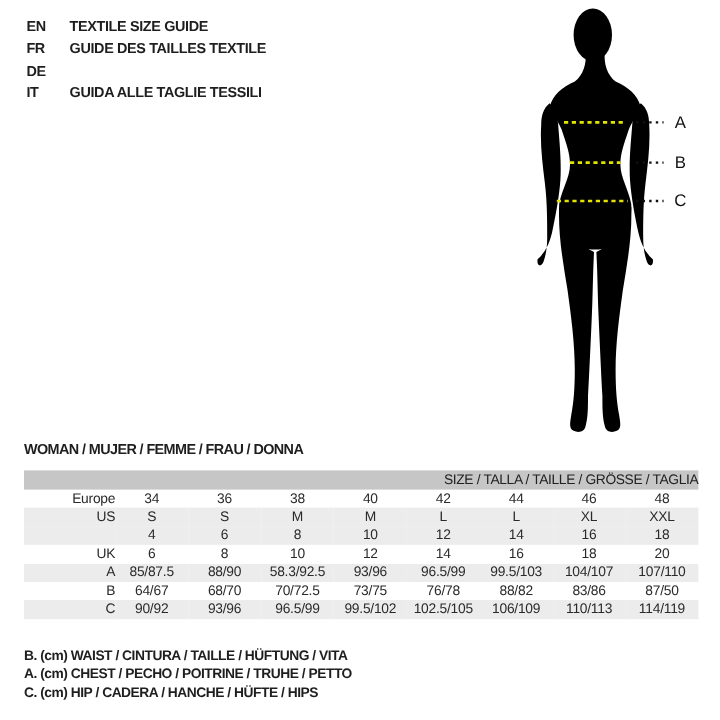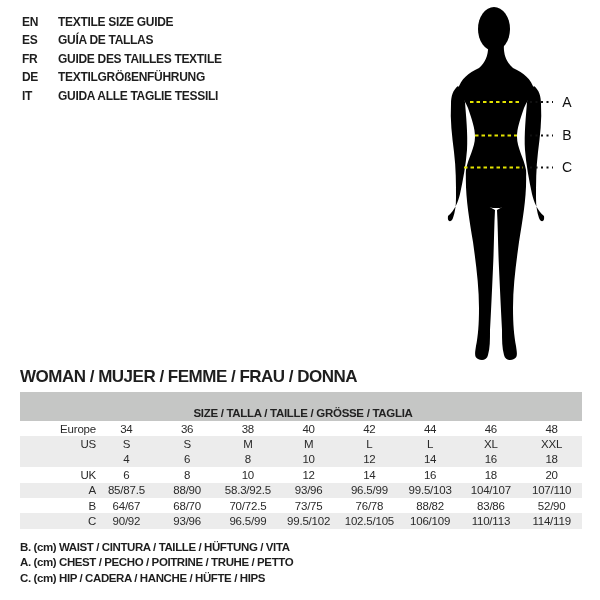--- a/index.html
+++ b/index.html
@@ -21,59 +21,54 @@
 
   
   .figure-area { position: absolute; left: 420px; top: 0; width: 180px; height: 380px; }
   .figure-area svg { display: block; width: 180px; height: 380px; }
   .marker-label {
     position: absolute; left: 138px; width: 18px; text-align: center;
     font-size: 14px; line-height: 16px; color: #111;
   }
 
   
-  .section-title { position: absolute; left: 20px; top: 367px; font-size: 17px; font-weight: bold; letter-spacing: -0.5px; }
+  .section-title { position: absolute; left: 20px; top: 367px; font-size: 12px; font-weight: bold; letter-spacing: -0.5px; }
 
   
   .table-wrap { position: absolute; left: 20px; top: 392px; width: 562px; }
   table { width: 100%; border-collapse: collapse; table-layout: fixed; }
   th.size-head {
     background: var(--header-bg, #c5c6c5);
-    font-weight: bold; font-size: 11.5px; letter-spacing: -0.3px;
-    text-align: center; padding: 15px 0 2px 4px; height: 16px; color: #222;
+    font-weight: normal; font-size: 11.5px; letter-spacing: -0.3px;
+    text-align: right; padding: 2px 0 2px 4px; height: 16px; color: #222;
   }
   td { height: 15.4px; text-align: center; font-size: 11.5px; letter-spacing: -0.2px; vertical-align: middle; color: #2a2a2a; }
   td.row-label { text-align: right; padding-left: 4px; width: 76px; }
   tr.shaded { background: var(--shaded-bg, #ececec); }
 
   
   .measure-legend { position: absolute; left: 20px; top: 540px; }
   .legend-line { font-size: 11.5px; font-weight: bold; line-height: 15.4px; letter-spacing: -0.4px; }
 </style>
 </head>
 <body>
 
 <div class="stage" style="--header-bg: #c5c6c5; --shaded-bg: #ececec; --ink: #1e1e1e; --dash-yellow: #e3e300; --silhouette: #000000;">
 
   <div class="lang-block">
       <div class="lang-row">
         <span class="lang-code">EN</span>
         <span class="lang-label">TEXTILE SIZE GUIDE</span>
       </div>
       <div class="lang-row">
-        <span class="lang-code">ES</span>
-        <span class="lang-label">GUÍA DE TALLAS</span>
-      </div>
-      <div class="lang-row">
         <span class="lang-code">FR</span>
         <span class="lang-label">GUIDE DES TAILLES TEXTILE</span>
       </div>
       <div class="lang-row">
         <span class="lang-code">DE</span>
-        <span class="lang-label">TEXTILGRÖßENFÜHRUNG</span>
       </div>
       <div class="lang-row">
         <span class="lang-code">IT</span>
         <span class="lang-label">GUIDA ALLE TAGLIE TESSILI</span>
       </div>
     </div>
 
   <div class="figure-area">
     <svg viewBox="0 0 180 380">
       <g fill="var(--silhouette, #000)" stroke="none">
@@ -228,21 +223,21 @@
           </tr>
           <tr>
             <td class="row-label">B</td>
             <td>64/67</td>
             <td>68/70</td>
             <td>70/72.5</td>
             <td>73/75</td>
             <td>76/78</td>
             <td>88/82</td>
             <td>83/86</td>
-            <td>52/90</td>
+            <td>87/50</td>
           </tr>
           <tr class="shaded">
             <td class="row-label">C</td>
             <td>90/92</td>
             <td>93/96</td>
             <td>96.5/99</td>
             <td>99.5/102</td>
             <td>102.5/105</td>
             <td>106/109</td>
             <td>110/113</td>

